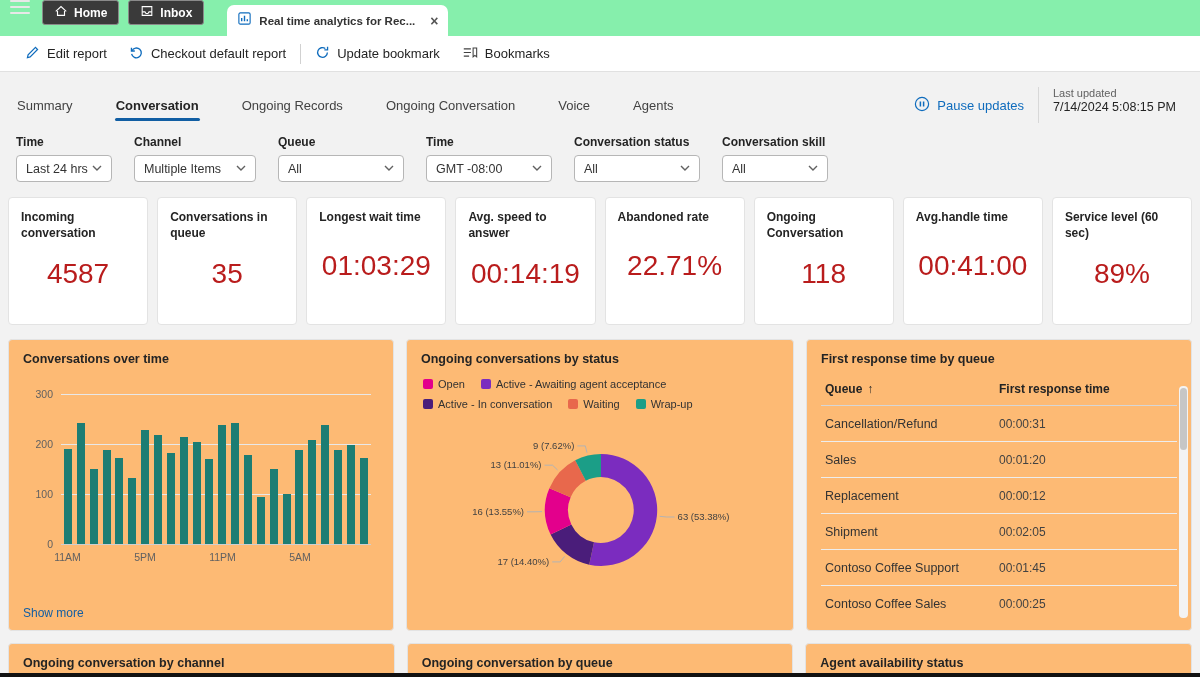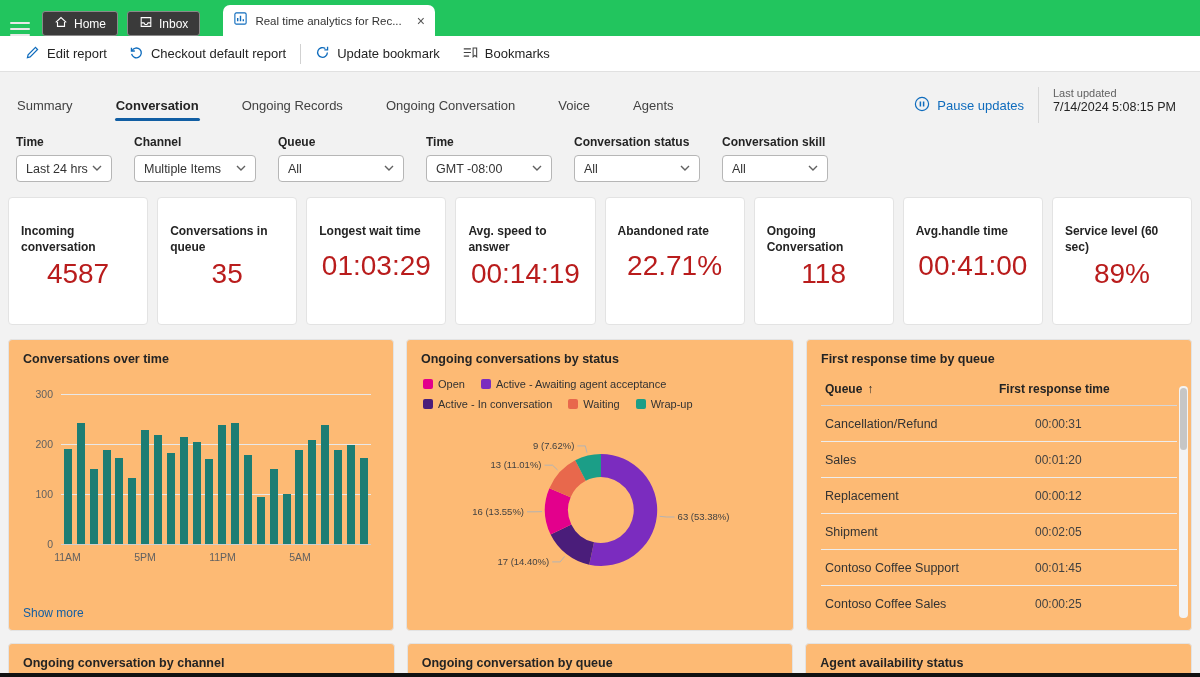--- a/index.html
+++ b/index.html
@@ -1,21 +1,21 @@
 <!DOCTYPE html>
 <html><head>
 <meta charset="utf-8">
 <style>
   * { margin:0; padding:0; box-sizing:border-box; }
   html,body { width:1200px; height:677px; overflow:hidden; background:#f2f2f2;
     font-family:"Liberation Sans", sans-serif; color:#242424; }
   .root { position:relative; width:1200px; height:677px; overflow:hidden; background:#f2f2f2; }
 
   
-  .topbar { height:36px; background:#22c55e; display:flex; align-items:flex-end; }
+  .topbar { height:36px; background:#86efac; display:flex; align-items:flex-start;font-weight:bold; }
   .hamburger { width:20px; height:14px; margin:0 12px 0 10px; display:flex; flex-direction:column; justify-content:space-between; cursor:pointer; }
   .hamburger span { height:2px; background:#e8e8e8; border-radius:1px; }
   .session-btn { height:25px; margin-right:9px; padding:0 11px; display:flex; align-items:center; gap:6px;
     background:#3a3a3a; border:1px solid #8a8a8a; border-radius:3px; color:#fff; font-size:12px; cursor:pointer; }
   .app-tab { align-self:flex-end; height:31px; margin-left:14px; padding:0 10px; display:flex; align-items:center; gap:7px;
     background:#fff; border-radius:7px 7px 0 0; cursor:pointer; }
   .app-tab .tab-label { font-size:11.5px; color:#333; white-space:nowrap; }
   .tab-close { color:#555; font-size:14px; line-height:1; margin-left:8px; cursor:pointer; }
 
   
@@ -40,21 +40,21 @@
 
   
   .filters { display:flex; gap:22px; padding:0 8px; margin-top:12px; }
   .flabel { font-size:12px; font-weight:700; margin-bottom:6px; }
   .dropdown { height:27px; background:#fff; border:1px solid #b6b6b6; border-radius:4px; display:flex;
     align-items:center; justify-content:space-between; padding:4px 9px; font-size:12.5px; color:#333; cursor:pointer; }
   .chev { display:flex; align-items:center; }
 
   
   .kpis { display:grid; grid-template-columns:repeat(8,1fr); gap:9px; margin-top:15px; }
-  .kpi { background:#fff; border:1px solid #e3e3e3; border-radius:4px; height:128px; padding:25px 12px; display:flex; flex-direction:column; }
+  .kpi { background:#fff; border:1px solid #e3e3e3; border-radius:4px; height:128px; padding:11px 12px; display:flex; flex-direction:column; }
   .kpi-label { font-size:12px; font-weight:700; line-height:1.35; }
   .kpi-value { flex:1; display:flex; align-items:center; justify-content:center; font-size:28px; font-weight:400; color:#b91c1c; padding-bottom:6px; }
 
   
   .charts { display:grid; grid-template-columns:repeat(3,1fr); gap:12px; margin-top:14px; }
   .card { position:relative; background:#fdba74; border:1px solid #e3e3e3; border-radius:4px; height:292px; padding:12px 14px; }
   .card-title { font-size:12.5px; font-weight:700; color:#242424; }
 
   
   .bar-plot { position:relative; height:150px; margin:28px 8px 0 38px; }
@@ -75,21 +75,21 @@
   .donut-wrap { margin-top:2px; }
   .donut-label { font-size:9.5px; fill:#424242; }
 
   
   .thead { display:grid; grid-template-columns:1fr 1fr; font-size:12px; font-weight:700; color:#242424;
     padding:12px 4px 9px; border-bottom:1px solid #d6d6d6; margin-top:4px; }
   .sortarrow { font-weight:400; margin-left:5px; color:#242424; }
   .trows { height:205px; overflow:hidden; }
   .trow { display:grid; grid-template-columns:1fr 1fr; align-items:center; height:36px; border-bottom:1px solid #ededed;
     padding:0 4px; font-size:12.5px; color:#333; }
-  .tc2 { font-size:12px; color:#424242;margin-left:36px; }
+  .tc2 { font-size:12px; color:#424242; }
   .vscroll { position:absolute; right:3px; top:46px; bottom:12px; width:9px; background:#f3f3f3; border-radius:4px; }
   .vthumb { position:absolute; top:2px; left:1px; width:7px; height:62px; background:#c6c6c6; border-radius:4px; cursor:pointer; }
 
   
   .bottom { margin-top:12px; }
   .bcard { height:80px; }
 
   .bottom-strip { position:absolute; left:0; right:0; bottom:0; height:4px; background:#111; }
 </style>
 </head>

